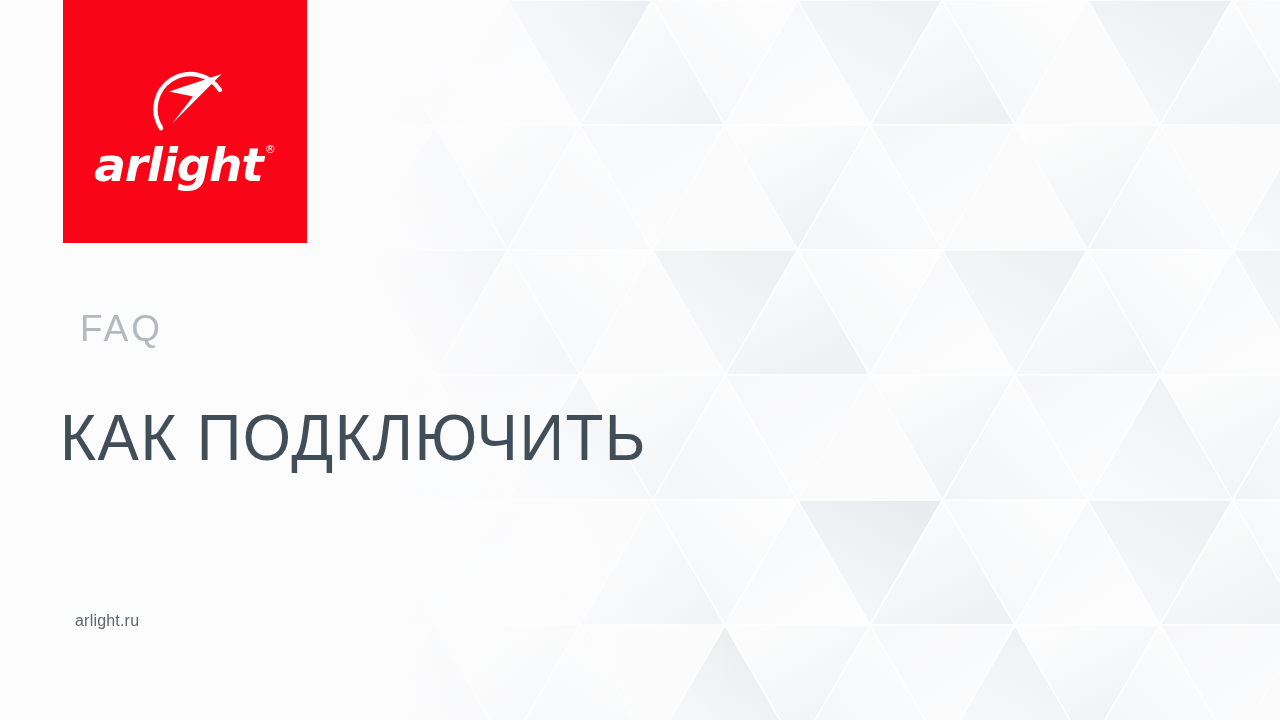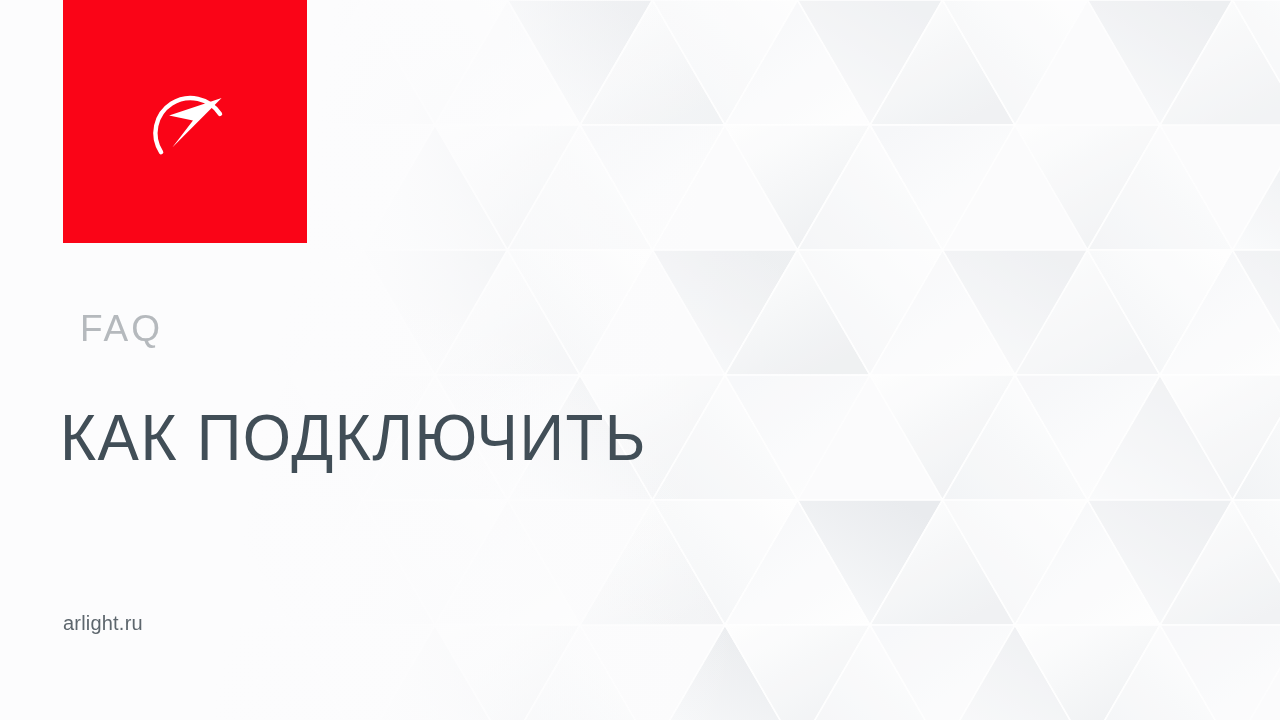--- a/index.html
+++ b/index.html
@@ -110,22 +110,22 @@
     left:62px; top:477px;
     font-size:29px;
     font-weight:bold;
     letter-spacing:-0.2px;
     color:#3c4a55;
     line-height:1.2;
     white-space:nowrap;
   }
   #footer-url {
     position:absolute;
-    left:63px; top:613px;
-    font-size:20px;
+    left:75px; top:613px;
+    font-size:16px;
     font-weight:400;
     letter-spacing:0.2px;
     color:#5d666d;
     line-height:1;
     white-space:nowrap;
   }
 </style>
 </head>
 <body>
 
@@ -307,20 +307,24 @@
       <path d="M 30 92
                A 42 42 0 1 1 104 44" fill="none" stroke="#ffffff" stroke-width="5.5" stroke-linecap="round"></path>
 
       <path d="M 106 24
                L 40 46
                L 70 52
                L 44 86
                Z" fill="#ffffff"></path>
       <path d="M 106 24 L 70 52 L 78 58 Z" fill="#fa0417" opacity="0.0"></path>
     </svg>
+    <div id="logo-wordmark-wrap">
+      <span id="logo-wordmark">arlight</span>
+      <span id="logo-reg">®</span>
+    </div>
   </div>
 
   <div id="eyebrow">FAQ</div>
 
   <h1 id="headline">КАК ПОДКЛЮЧИТЬ</h1>
 
 
   <div id="footer-url">arlight.ru</div>
 
 </div>

